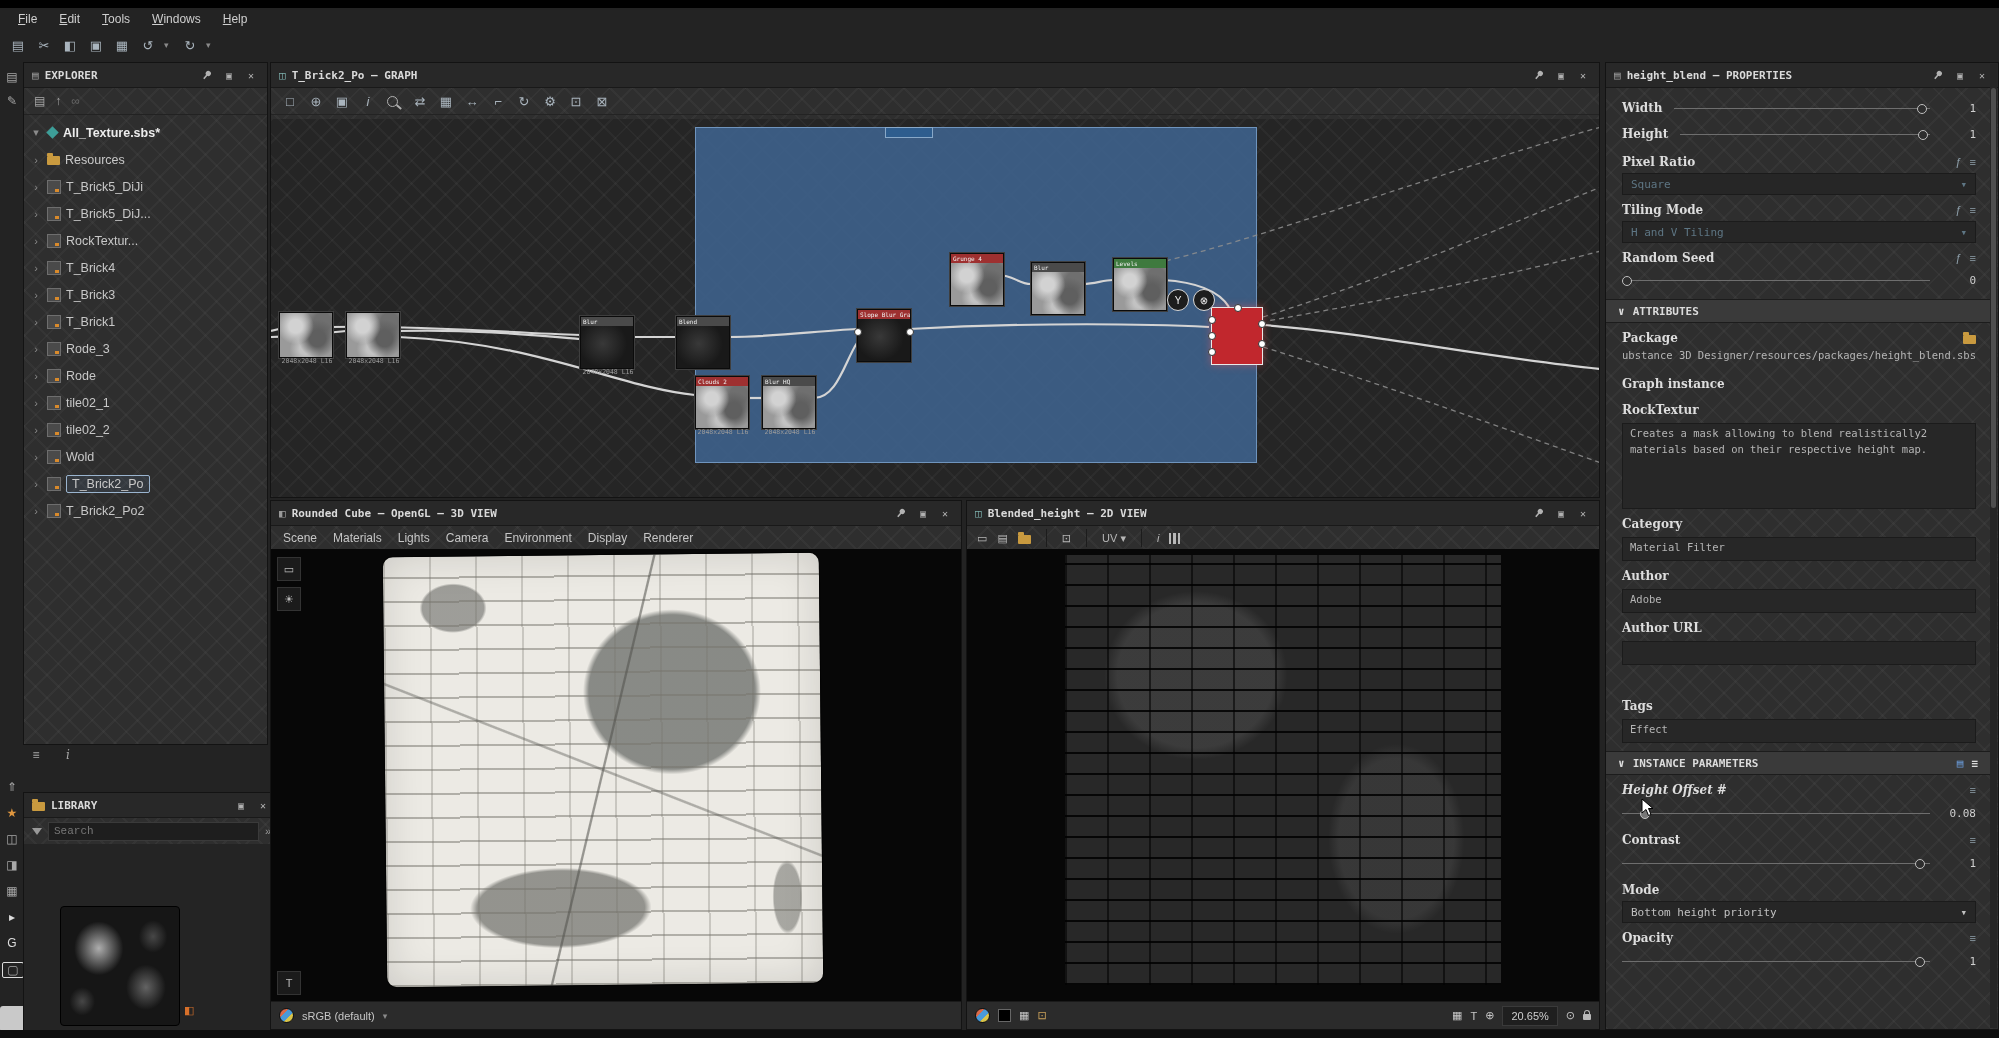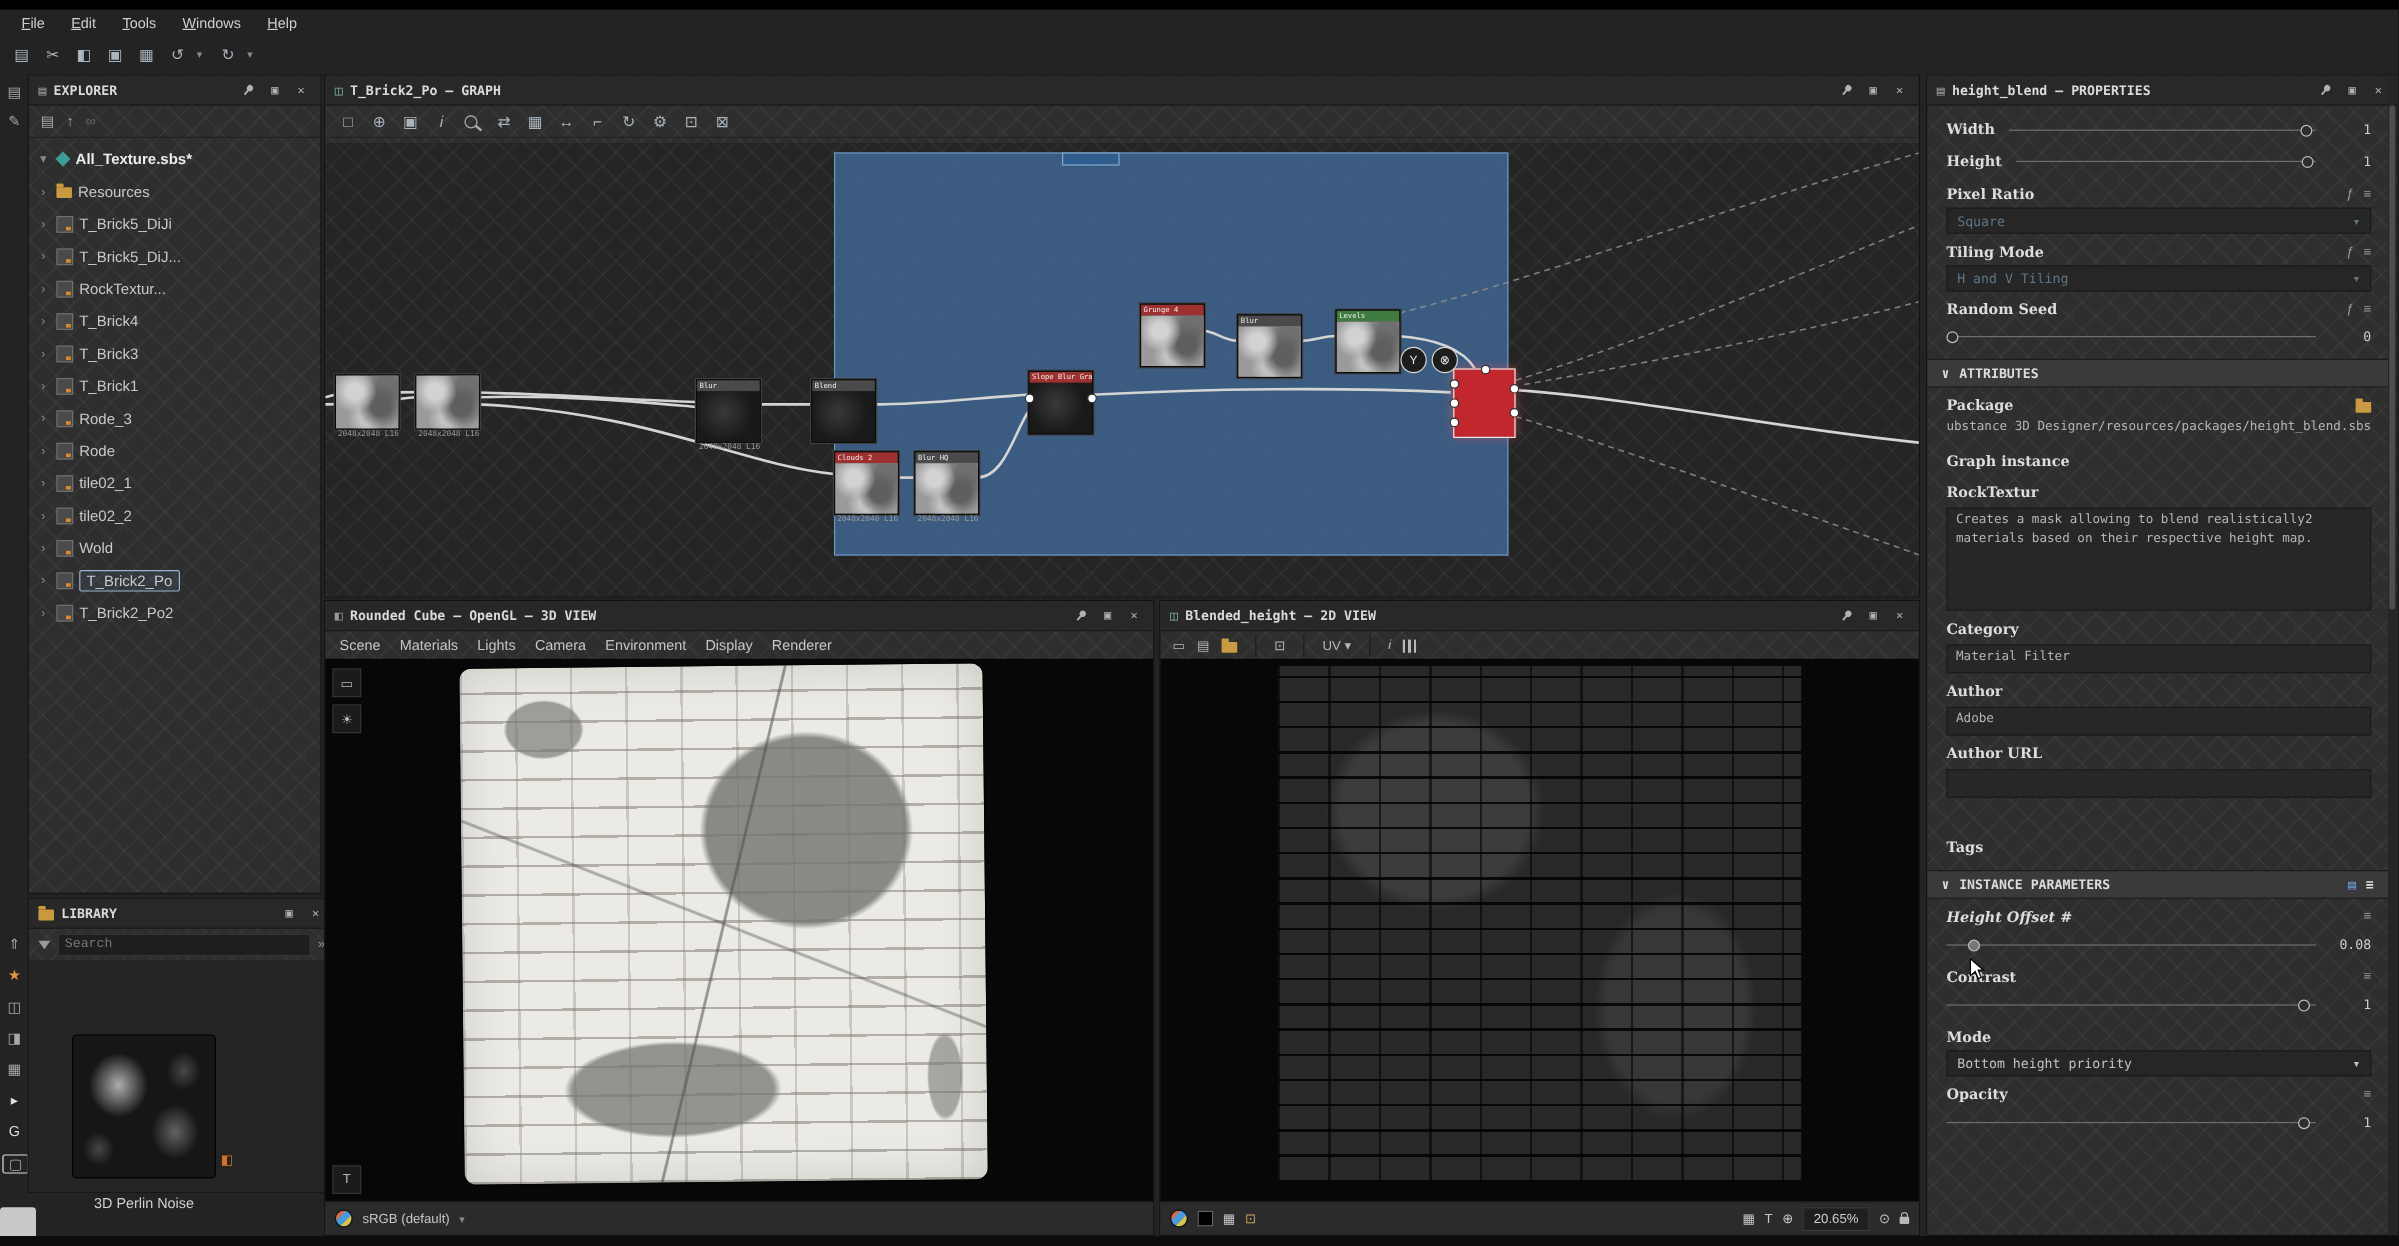--- a/index.html
+++ b/index.html
@@ -277,21 +277,21 @@
           <span class="sel-box">T_Brick2_Po</span>
         </div>
       <div class="tree-row">
           <span class="tw">›</span>
           <span class="ic-graphn"></span>
           <span>T_Brick2_Po2</span>
         </div>
     </div>
   </div>
 
-  <div class="panel diam" style="left:23px;top:748px;width:257px;height:246px;">
+  <div class="panel diam" style="left:23px;top:792px;width:257px;height:246px;">
     <div class="phdr">
       <span class="ic-folder"></span>
       <span>LIBRARY</span>
       <span class="sp"></span>
       <span class="hic">▣</span>
       <span class="hic">✕</span>
     </div>
     <div class="lib-search">
       <span class="funnel"></span>
       <input class="lib-input" placeholder="Search" style="">
@@ -657,20 +657,21 @@
       <div class="pbox">Adobe</div>
 
       <div class="prow-head">
         <span class="plabel">Author URL</span>
       </div>
       <div class="pbox"></div>
 
       <div class="prow-head" style="margin-top:30px;">
         <span class="plabel">Tags</span>
       </div>
+      <div class="pbox">Effect</div>
 
       <div class="secbar">
         <span>∨</span>
         <span>INSTANCE PARAMETERS</span>
         <span class="sp"></span>
         <span style="color:#6a9ad8;">▤</span>
         <span>≡</span>
       </div>
 
       <div class="prow-head">

